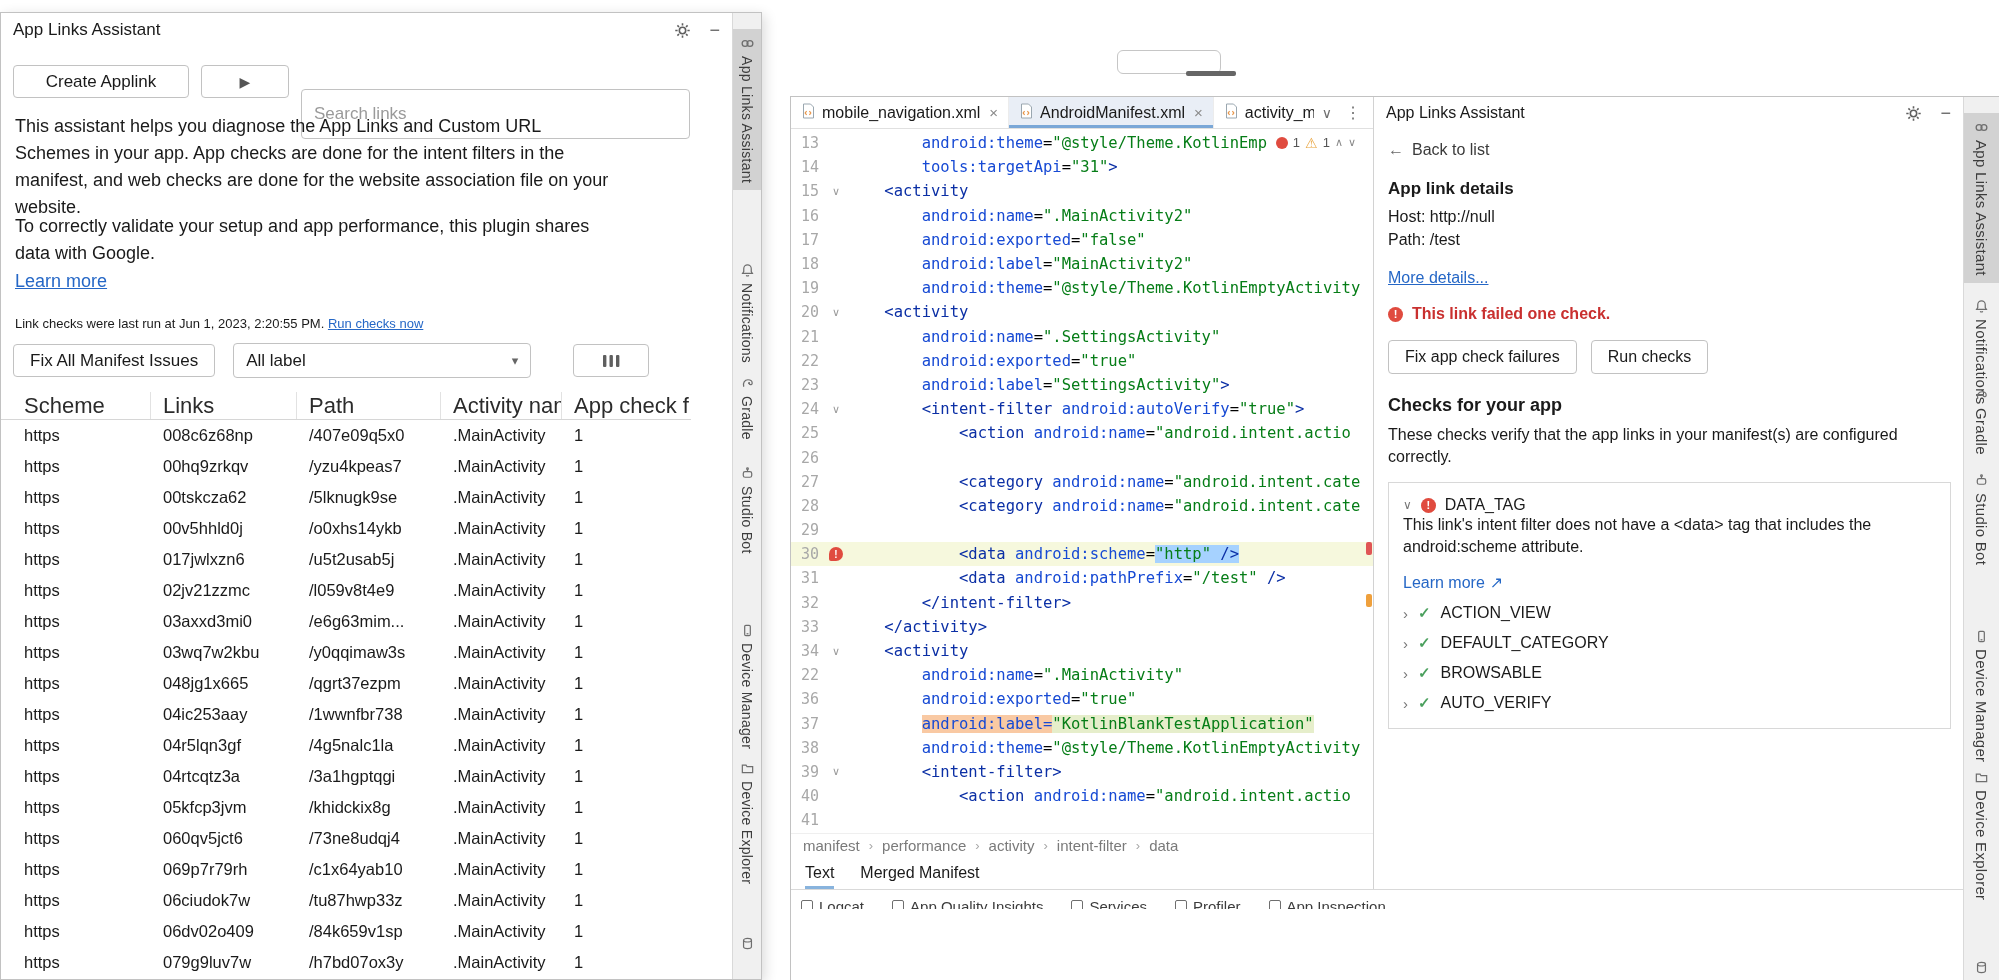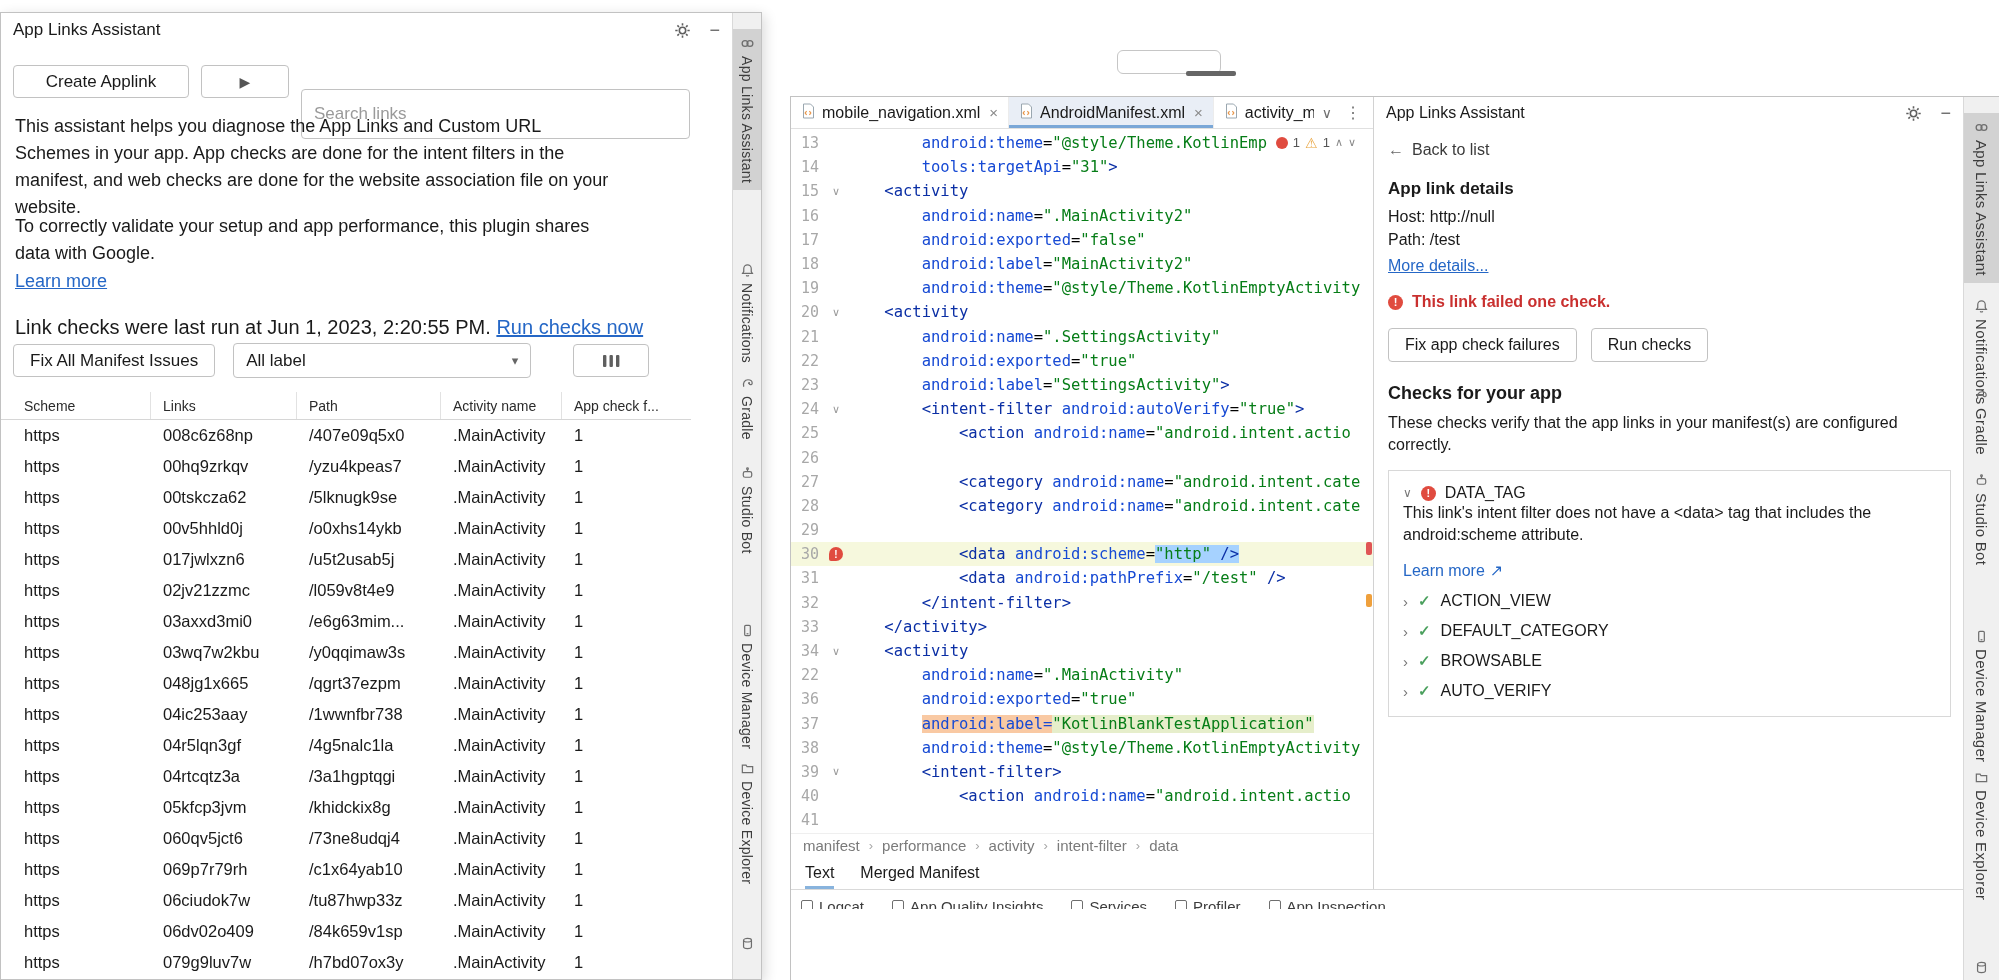--- a/index.html
+++ b/index.html
@@ -29,33 +29,33 @@
   .btn-create { min-width:176px; }
   .btn-play { width:88px; padding:0; color:#555; font-size:14px; }
   .search { width:389px; height:50px; border:1px solid #c2c2c2; border-radius:4px;
             padding:0 12px; font-size:17px; font-family:Liberation Sans, sans-serif; color:#1a1a1a;margin-top:24px; }
   .search::placeholder { color:#9a9a9a; }
 
   .para { position:absolute; left:14px; width:605px; font-size:18px; line-height:27px; }
   #p1 { top:100px; }
   #p2 { top:200px; }
   #learn1 { position:absolute; left:14px; top:258px; font-size:18px; }
-  #lastrun { position:absolute; left:14px; top:303px; font-size:20px; }
+  #lastrun { position:absolute; left:14px; top:303px; font-size:13px; }
 
   .controls { position:absolute; left:12px; top:330px; display:flex; align-items:center; }
   .select { width:298px; height:35px; border:1px solid #c2c2c2; border-radius:4px;
             display:flex; align-items:center; padding:0 12px; font-size:17px;
             cursor:pointer; margin-left:18px; }
   .select .caret { margin-left:auto; color:#666; font-size:13px; }
   .btn-cols { width:76px; margin-left:42px; padding:0; }
 
   .thead { position:absolute; left:0; top:379px; width:690px; height:28px;
            display:grid; grid-template-columns:150px 146px 144px 121px 129px;
            border-bottom:1px solid #d6d6d6; }
-  .th { display:flex; align-items:center; font-size:14px; color:#2b2b2b;
+  .th { display:flex; align-items:center; font-size:22px; color:#2b2b2b;
         padding-left:12px; border-right:1px solid #e2e2e2; overflow:hidden; white-space:nowrap; }
   .th:first-child { padding-left:23px; }
   .th:last-child { border-right:none; }
   .tbody { position:absolute; left:0; top:407px; bottom:0; width:690px; overflow:hidden; }
   .tr { display:grid; grid-template-columns:150px 146px 144px 121px 129px; height:31px; cursor:pointer; }
   .td { display:flex; align-items:center; font-size:16.5px; padding-left:12px;
         white-space:nowrap; overflow:hidden; }
   .td:first-child { padding-left:23px; }
 
   
@@ -140,21 +140,21 @@
   
   .panel-head { display:flex; align-items:center; height:32px; padding:0 12px; }
   .panel-head .title { font-size:16px; }
   .panel-body { padding-left:14px; }
   .back { margin-top:12px; display:inline-flex; align-items:center; gap:8px; font-size:16px;
           color:#3a3a3a; cursor:pointer; }
   .back .arrow { color:#6a6a6a; }
   .pd-title { margin-top:20px; font-size:17px; font-weight:bold; }
   .pd-line1 { margin-top:9px; font-size:16px; }
   .pd-line2 { margin-top:5px; font-size:16px; }
-  .pd-more { margin-top:8px; font-size:16px; }
+  .pd-more { margin-top:20px; font-size:16px; }
   .fail { margin-top:18px; display:flex; align-items:center; gap:9px; font-size:16px;
           font-weight:600; color:#c9302f; }
   .err-circle { width:15px; height:15px; border-radius:50%; background:#e04b3f; color:#fff;
                 font-size:11px; font-weight:bold; display:flex; align-items:center; justify-content:center; flex:none; }
   .panel-buttons { margin-top:17px; display:flex; gap:14px; }
   .pbtn { height:34px; font-size:16px; }
   .checks-title { margin-top:21px; font-size:18px; font-weight:bold; }
   .checks-desc { margin-top:8px; font-size:16px; line-height:22px; max-width:558px; }
   .check-box { margin-top:14px; margin-right:12px; border:1px solid #d8d8d8; padding:13px 14px 16px; }
   .dt-row { display:flex; align-items:center; gap:9px; font-size:16px; cursor:pointer; }

